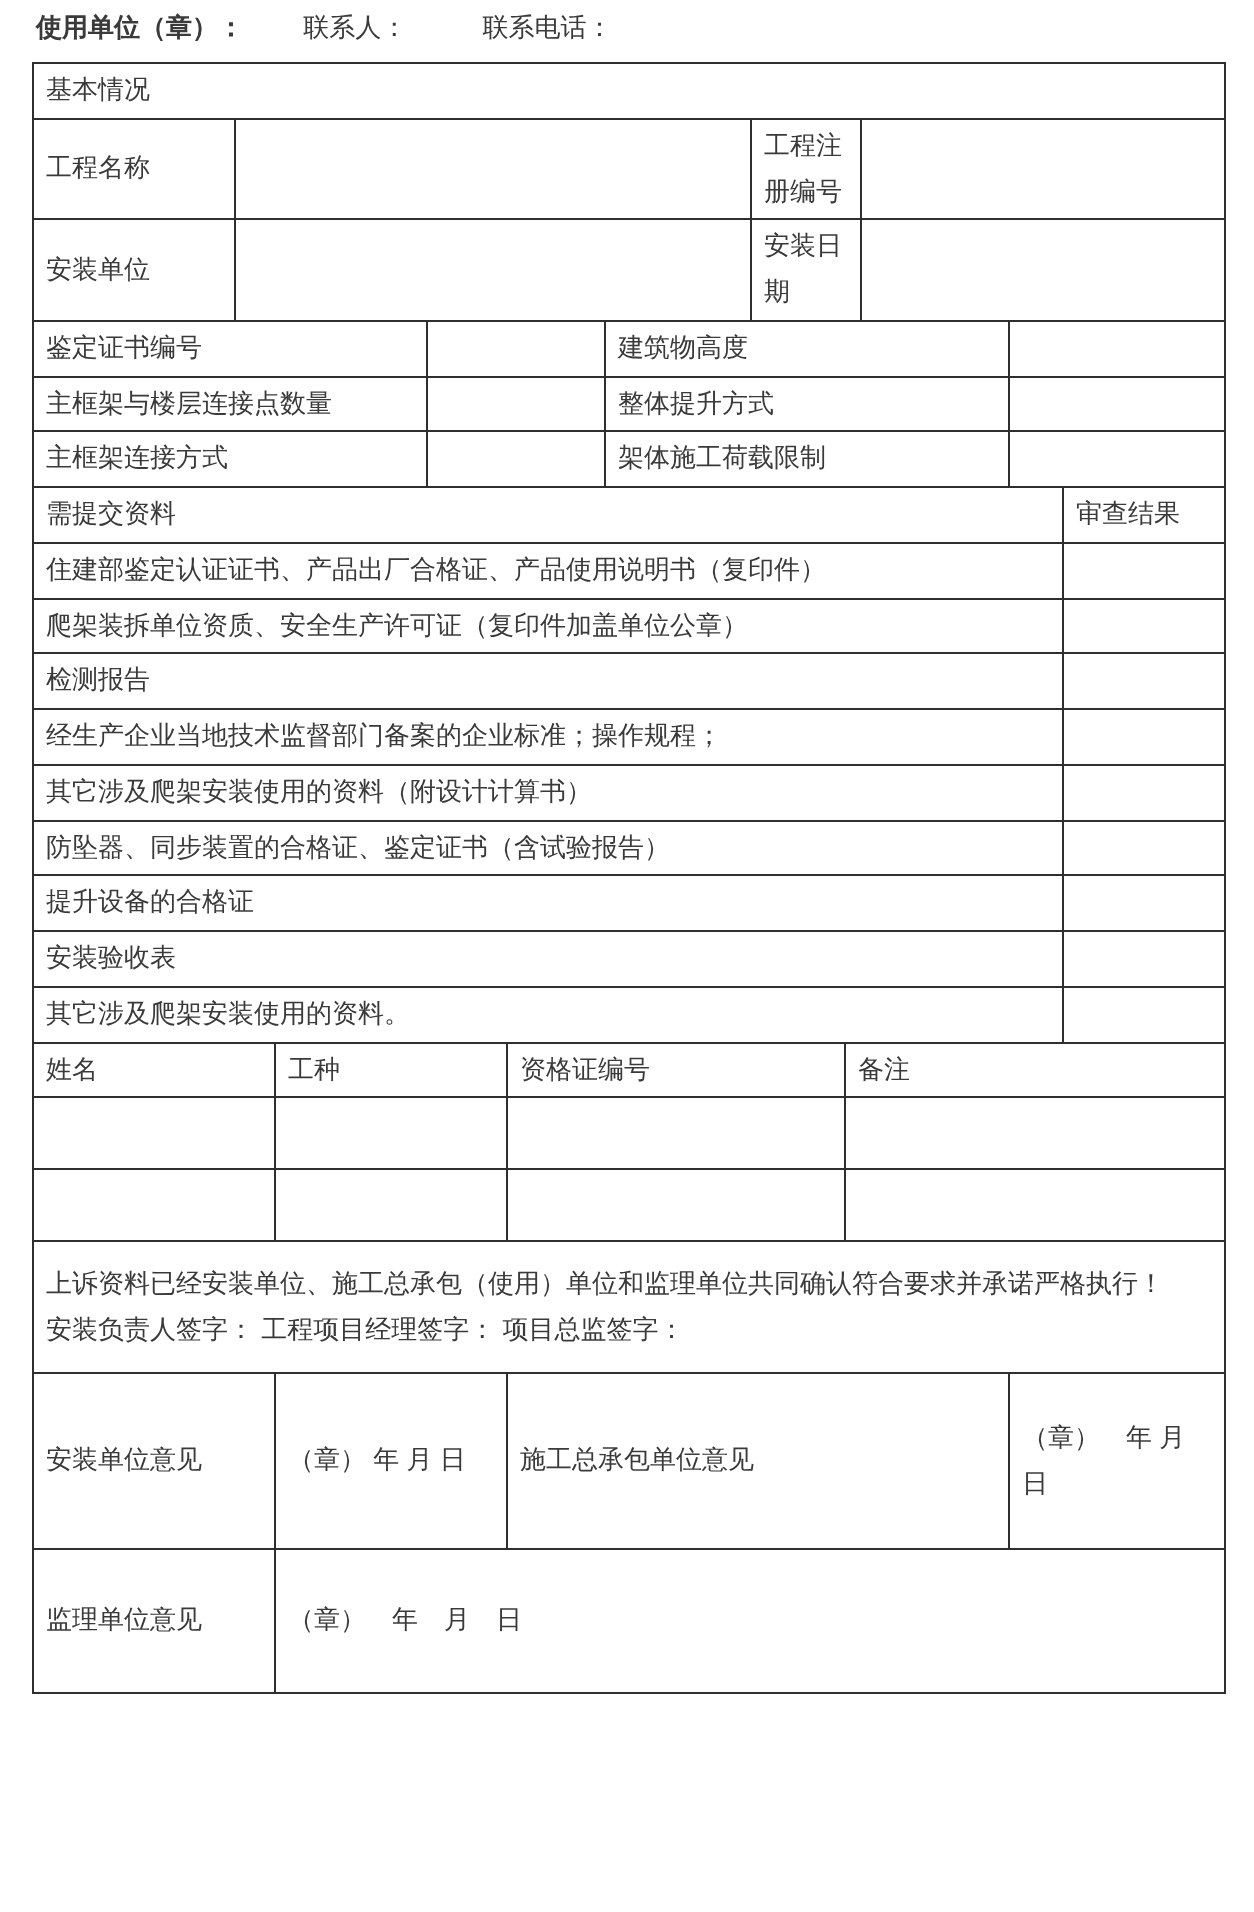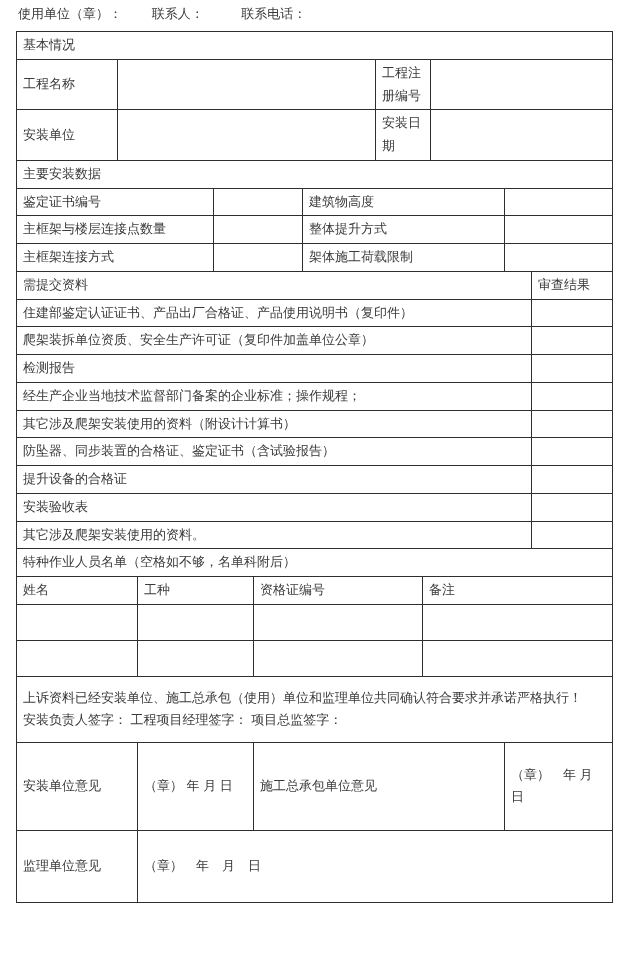--- a/index.html
+++ b/index.html
@@ -5,21 +5,21 @@
   html,body{margin:0;padding:0;background:#ffffff;}
   body{
     width:627px;
     font-family:"Liberation Sans","DejaVu Sans",sans-serif;
     color:#3a3a3a;
     font-size:13px;
   }
   .page{padding:5px 15px 6px 16px;}
   .doc-header{margin:0 0 8px 2px;line-height:18px;white-space:nowrap;}
   .doc-header span{display:inline-block;}
-  .gap1{margin-right:26px;}
+  .gap1{margin-right:26px;font-weight:bold;}
   .gap2{margin-right:34px;}
   table.form{
     border-collapse:collapse;
     table-layout:fixed;
     width:596px;
   }
   table.form td{
     border:1px solid #2f2f2f;
     padding:2px 6px;
     vertical-align:middle;
@@ -77,23 +77,20 @@
       <td class="vtop" colspan="2">工程注册编号</td>
       <td class="vtop" colspan="3"></td>
     </tr>
     <tr class="h46">
       <td class="vtop">安装单位</td>
       <td class="vtop" colspan="5"></td>
       <td class="vtop" colspan="2">安装日期</td>
       <td class="vtop" colspan="3"></td>
     </tr>
 
-    <tr class="h24">
-      <td colspan="11">主要安装数据</td>
-    </tr>
     <tr class="h26">
       <td colspan="3">鉴定证书编号</td>
       <td colspan="2"></td>
       <td colspan="4">建筑物高度</td>
       <td colspan="2"></td>
     </tr>
     <tr class="h26">
       <td colspan="3">主框架与楼层连接点数量</td>
       <td colspan="2"></td>
       <td colspan="4">整体提升方式</td>
@@ -140,23 +137,20 @@
         </tr>
     <tr class="h26">
           <td colspan="10">安装验收表</td>
           <td></td>
         </tr>
     <tr class="h26">
           <td colspan="10">其它涉及爬架安装使用的资料。</td>
           <td></td>
         </tr>
 
-    <tr class="h27">
-      <td colspan="11">特种作业人员名单（空格如不够，名单科附后）</td>
-    </tr>
     <tr class="h26">
       <td colspan="2">姓名</td>
       <td colspan="2">工种</td>
       <td colspan="3">资格证编号</td>
       <td colspan="4">备注</td>
     </tr>
     <tr class="h36">
       <td colspan="2"></td>
       <td colspan="2"></td>
       <td colspan="3"></td>

